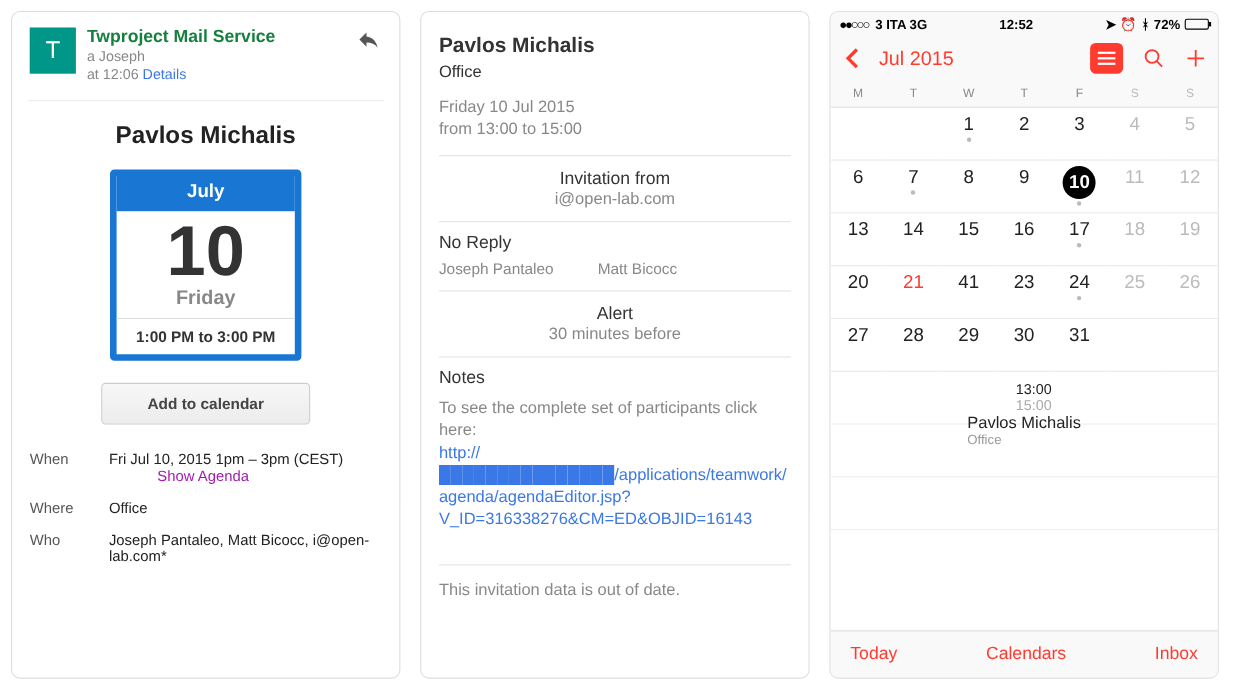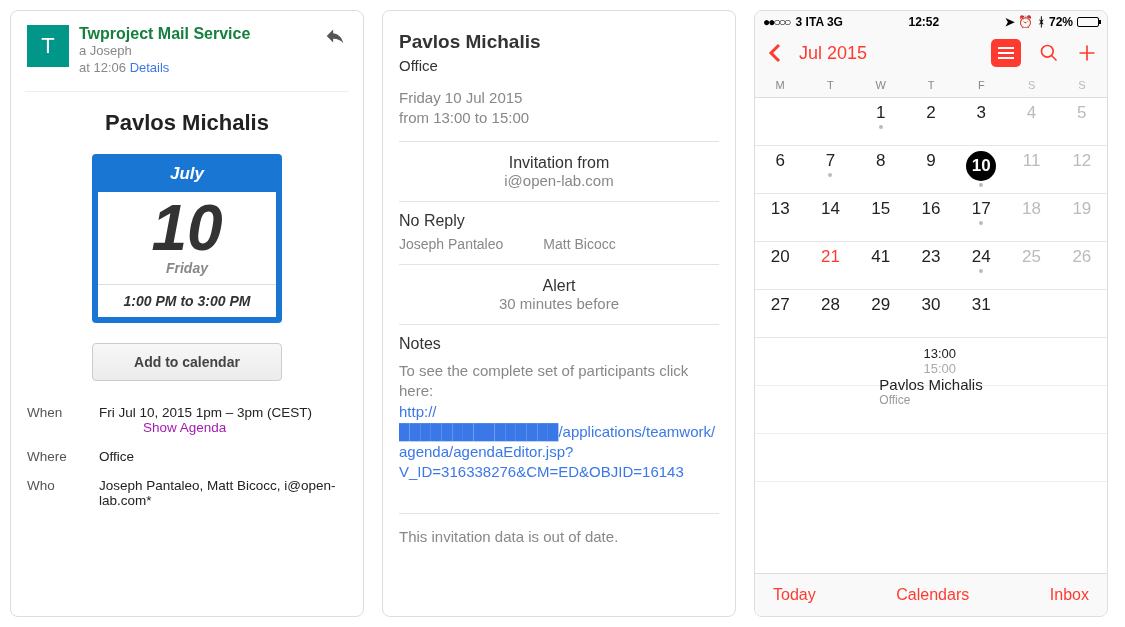--- a/index.html
+++ b/index.html
@@ -29,29 +29,28 @@
     font-size: 22px; font-weight: 400;
   }
   .mail-from { font-weight: 700; font-size: 16px; color: #15803d; }
   .mail-sub  { font-size: 13px; color: #888; line-height: 1.3; }
   .mail-sub a { color: #3b78e7; text-decoration: none; }
   .reply-icon { position: absolute; right: 0; top: 0; color: #555; }
   .reply-icon svg { width: 24px; height: 22px; }
   .mail-divider { border: none; border-top: 1px solid #eee; margin: 14px -2px 18px; }
   .mail-title { text-align: center; font-weight: 700; font-size: 22px; color: #222; margin-bottom: 18px;}
   .cal-card {
-    width: 190px; margin: 0 auto 20px;
+    width: 174px; margin: 0 auto 20px;
     border: 6px solid #1976d2; border-radius: 4px;
     background: #fff;
     text-align: center;
-    font-style: italic;
   }
   .cal-card .month { background: #1976d2; color: #fff; font-weight: 600; padding: 4px 0 8px; font-size: 17px; }
   .cal-card .day   { font-size: 64px; font-weight: 700; color: #333; line-height: 1; padding-top: 4px;}
-  .cal-card .wday  { font-size: 14px; color: #888; font-weight: 600; padding-bottom: 8px;}
+  .cal-card .wday  { font-size: 18px; color: #888; font-weight: 600; padding-bottom: 8px;}
   .cal-card .time  { border-top: 1px solid #ddd; font-size: 14px; font-weight: 600; color: #333; padding: 8px 0;}
   .add-btn {
     display: block; width: 190px; margin: 0 auto 24px;
     border: 1px solid #ccc; border-radius: 4px;
     background: linear-gradient(#f7f7f7,#ececec);
     font-size: 14px; font-weight: 600; color: #444;
     padding: 10px 0; cursor: pointer;
   }
   .info-row { display: flex; font-size: 13.5px; margin-bottom: 14px; }
   .info-row .lab { width: 72px; color: #555; }

